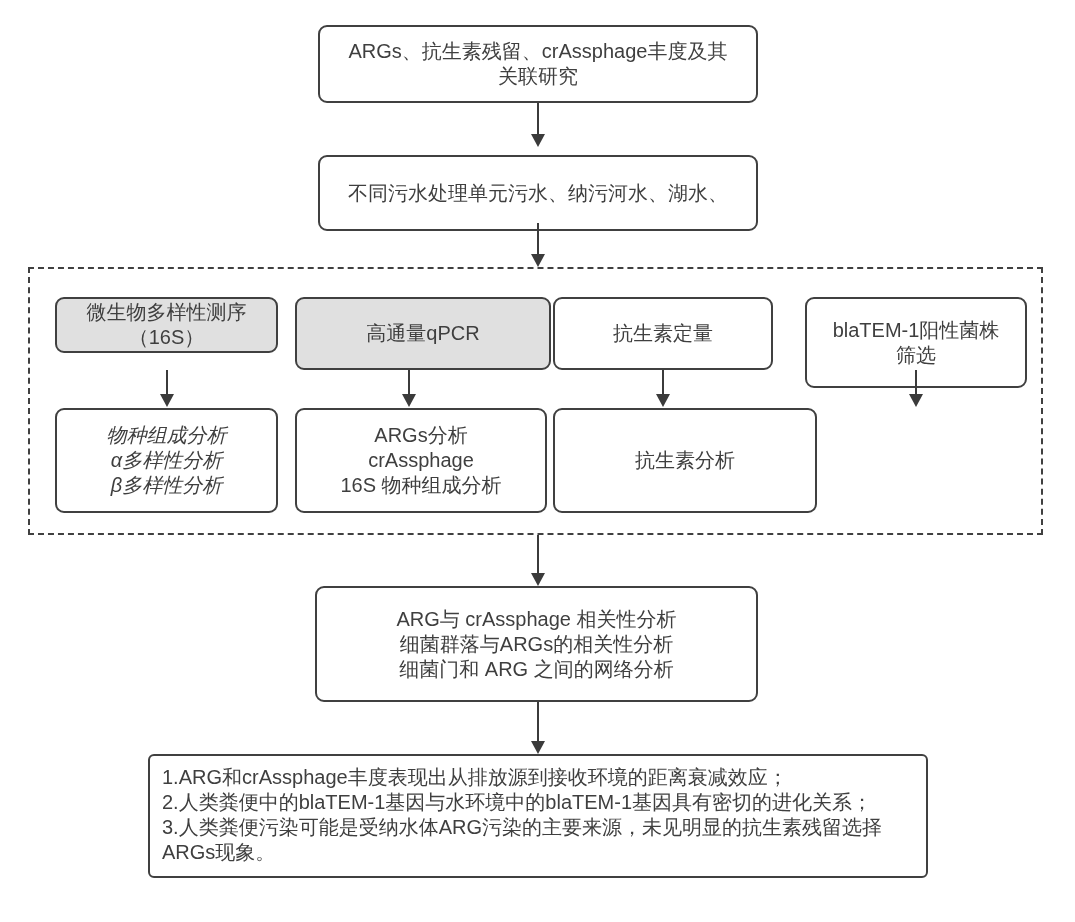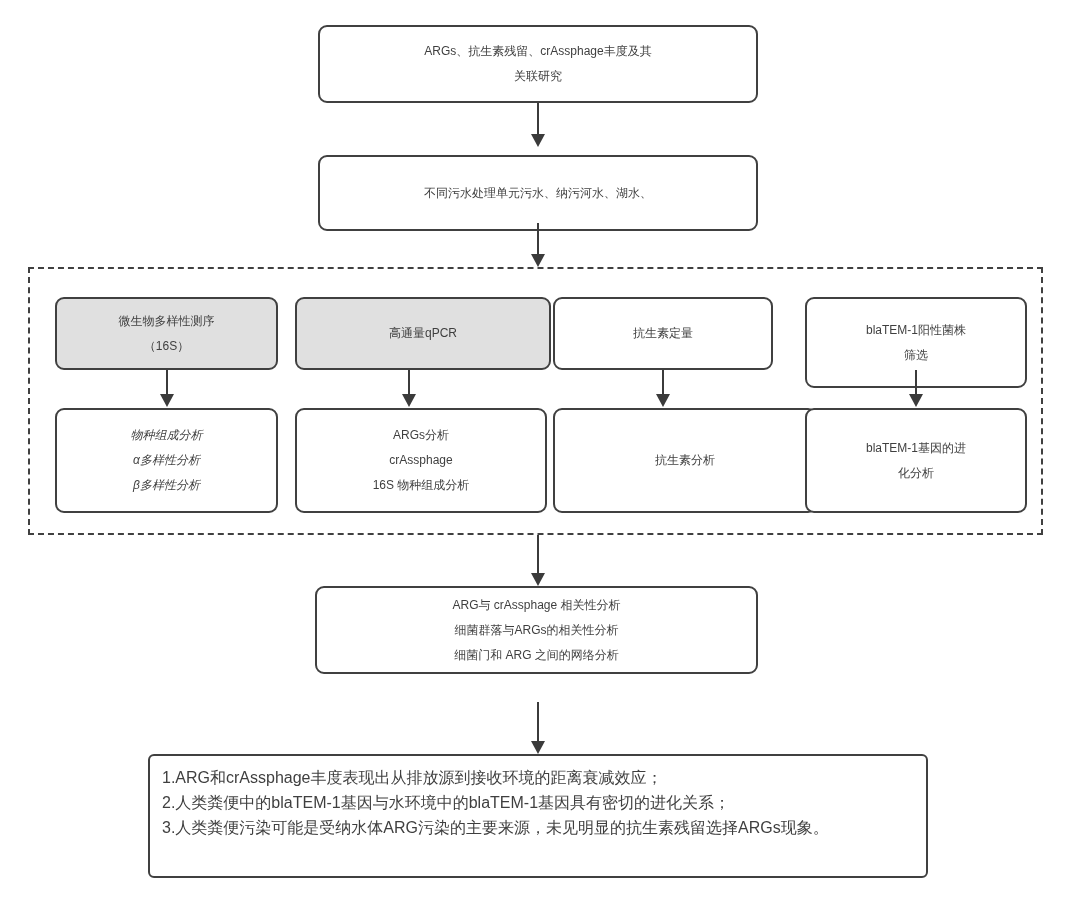--- a/index.html
+++ b/index.html
@@ -25,21 +25,21 @@
   .node {
     position: absolute;
     border: 2px solid var(--c-border);
     border-radius: 9px;
     background: var(--c-fill);
     display: flex;
     flex-direction: column;
     align-items: center;
     justify-content: center;
     text-align: center;
-    font-size: 12px;
+    font-size: 20px;
     line-height: 25px;
     padding: 4px;
   }
   .node.hl { background: var(--c-fill-hl); }
   .node .ln { white-space: nowrap; }
   .dashed-group {
     position: absolute;
     border: 2px dashed var(--c-border);
     background: transparent;
   }
@@ -59,21 +59,21 @@
     width: 0; height: 0;
     border-left: 7px solid transparent;
     border-right: 7px solid transparent;
     border-top: 13px solid var(--c-arrow);
   }
   .conclusions {
     position: absolute;
     border: 2px solid var(--c-border);
     border-radius: 6px;
     background: var(--c-fill);
-    font-size: 16px;
+    font-size: 20px;
     line-height: 25px;
     padding: 9px 12px;
     text-align: left;
   }
 </style>
 </head>
 <body>
 
 <div class="canvas">
 
@@ -91,21 +91,21 @@
     <div class="ln">不同污水处理单元污水、纳污河水、湖水、</div>
   </div>
 
   <div class="arrow" style="left:531px; top:223px; height:44px;">
     <div class="shaft"></div>
     <div class="head"></div>
   </div>
 
   <div class="dashed-group" style="left:28px; top:267px; width:1015px; height:268px;"></div>
 
-  <div class="node hl" style="left:55px; top:297px; width:223px; height:73px;justify-content:center;">
+  <div class="node hl" style="left:55px; top:297px; width:223px; height:56px;justify-content:center;">
     <div class="ln">微生物多样性测序</div>
     <div class="ln">（16S）</div>
   </div>
 
   <div class="node hl" style="left:295px; top:297px; width:256px; height:73px;">
     <div class="ln">高通量qPCR</div>
   </div>
 
   <div class="node" style="left:553px; top:297px; width:220px; height:73px;text-align:center;">
     <div class="ln">抗生素定量</div>
@@ -142,31 +142,27 @@
   <div class="node" style="left:295px; top:408px; width:252px; height:105px;">
     <div class="ln">ARGs分析</div>
     <div class="ln">crAssphage</div>
     <div class="ln">16S 物种组成分析</div>
   </div>
 
   <div class="node" style="left:553px; top:408px; width:264px; height:105px;">
     <div class="ln">抗生素分析</div>
   </div>
 
-  <div class="node" style="left:805px; top:408px; width:222px; height:105px;">
-    <div class="ln">blaTEM-1基因的进</div>
-    <div class="ln">化分析</div>
-  </div>
 
   <div class="arrow" style="left:531px; top:535px; height:51px;">
     <div class="shaft"></div>
     <div class="head"></div>
   </div>
 
-  <div class="node" style="left:315px; top:586px; width:443px; height:88px;">
+  <div class="node" style="left:315px; top:586px; width:443px; height:116px;">
     <div class="ln">ARG与 crAssphage 相关性分析</div>
     <div class="ln">细菌群落与ARGs的相关性分析</div>
     <div class="ln">细菌门和 ARG 之间的网络分析</div>
   </div>
 
   <div class="arrow" style="left:531px; top:702px; height:52px;">
     <div class="shaft"></div>
     <div class="head"></div>
   </div>
 

